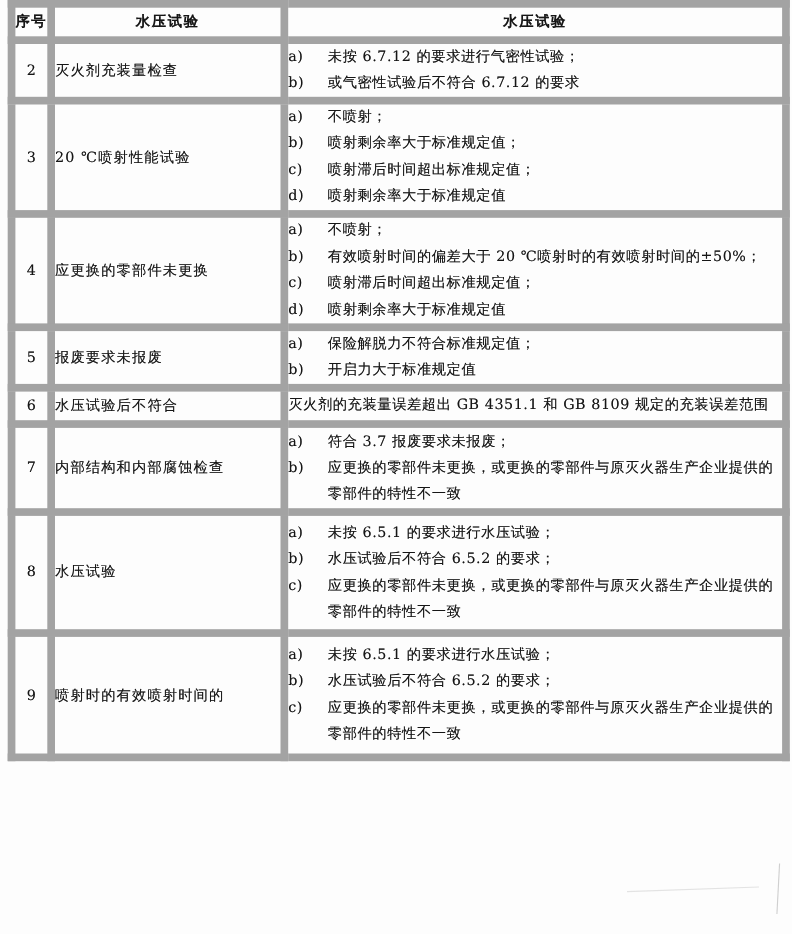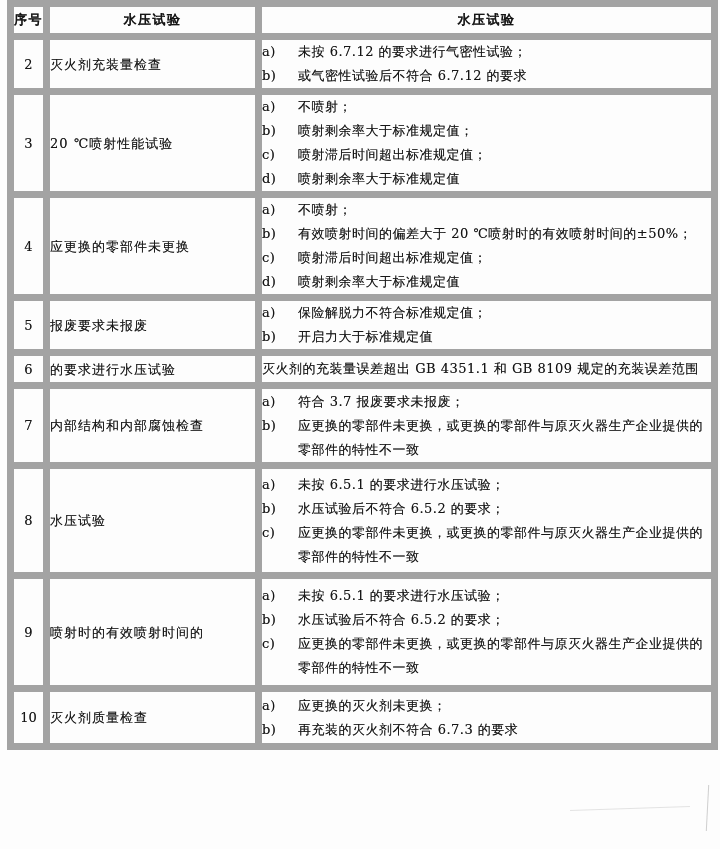--- a/index.html
+++ b/index.html
@@ -162,21 +162,21 @@
     <span class="txt">保险解脱力不符合标准规定值；</span>
   </div>
             <div class="def-line">
     <span class="lab">b)</span>
     <span class="txt">开启力大于标准规定值</span>
   </div>
           </td>
   </tr>
         <tr>
     <td class="c-no">6</td>
-    <td class="c-item">的要求进行水压试验</td>
+    <td class="c-item">水压试验后不符合</td>
     <td class="c-def">
             <div class="def-line nolabel">
 
     <span class="txt">灭火剂的充装量误差超出 GB 4351.1 和 GB 8109 规定的充装误差范围</span>
   </div>
           </td>
   </tr>
         <tr>
     <td class="c-no">7</td>
     <td class="c-item">内部结构和内部腐蚀检查</td>
@@ -217,34 +217,20 @@
     <span class="lab">a)</span>
     <span class="txt">未按 6.5.1 的要求进行水压试验；</span>
   </div>
             <div class="def-line">
     <span class="lab">b)</span>
     <span class="txt">水压试验后不符合 6.5.2 的要求；</span>
   </div>
             <div class="def-line">
     <span class="lab">c)</span>
     <span class="txt">应更换的零部件未更换，或更换的零部件与原灭火器生产企业提供的零部件的特性不一致</span>
-  </div>
-          </td>
-  </tr>
-        <tr>
-    <td class="c-no">10</td>
-    <td class="c-item">灭火剂质量检查</td>
-    <td class="c-def">
-            <div class="def-line">
-    <span class="lab">a)</span>
-    <span class="txt">应更换的灭火剂未更换；</span>
-  </div>
-            <div class="def-line">
-    <span class="lab">b)</span>
-    <span class="txt">再充装的灭火剂不符合 6.7.3 的要求</span>
   </div>
           </td>
   </tr>
       </tbody>
   </table>
 
   <div class="artifact-v"></div>
   <div class="artifact-h"></div>
 </div>
 

